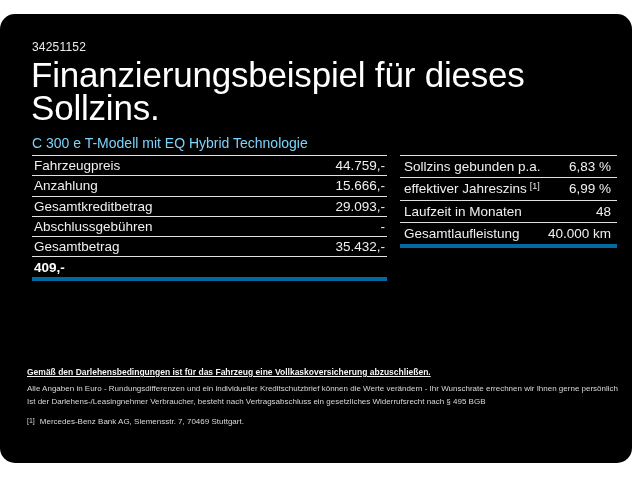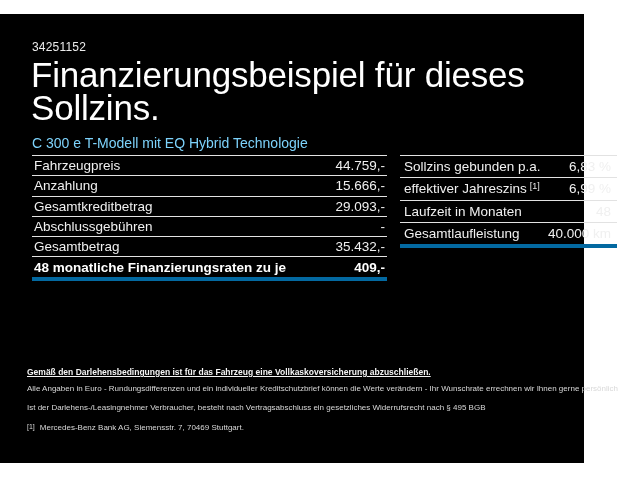--- a/index.html
+++ b/index.html
@@ -10,23 +10,24 @@
     overflow: hidden;
   }
   .stage {
     position: relative;
     width: 640px; height: 480px;
     background: #ffffff; 
   }
   .panel {
     position: absolute;
     left: 0; top: 14px;
-    width: 584px; height: 449px;
+    width: 632px; height: 449px;
     background: #000000;
     color: #f0f0f0;
+    border-radius: 15px;
   }
   .vehicle-id {
     position: absolute;
     left: 32px; top: 27px;
     font-size: 12px; line-height: 12px;
     color: #ececec;
     letter-spacing: 0.2px;
   }
   .title {
     position: absolute;
@@ -79,21 +80,21 @@
     font-size: 8px; line-height: 13px;
   }
   .footer p { margin: 0; white-space: nowrap; }
   .footer .f-bold {
     font-weight: 700;
     color: #f5f5f5;
     margin-bottom: 3px;
     font-size: 8.5px;
     text-decoration: underline;
   }
-  .footer .f-line3 { margin-bottom: 6px; margin-top: 6px; }
+  .footer .f-line3 { margin-bottom: 6px; }
   .footnote-marker {
     font-size: 7px;
     vertical-align: 1px;
     margin-right: 5px;
   }
 </style>
 </head>
 <body>
 
 <div class="stage">
@@ -123,21 +124,20 @@
       </div>
       <div class="trow">
         <span class="cell-label">Abschlussgebühren</span>
         <span class="cell-value">-</span>
       </div>
       <div class="trow">
         <span class="cell-label">Gesamtbetrag</span>
         <span class="cell-value">35.432,-</span>
       </div>
       <div class="trow bold">
-        <span class="cell-label">48 monatliche Finanzierungsraten zu je</span>
         <span class="cell-value">409,-</span>
       </div>
     </div>
 
     <div class="tbl tbl-right">
       <div class="trow">
         <span class="cell-label">Sollzins gebunden p.a.</span>
         <span class="cell-value">6,83 %</span>
       </div>
       <div class="trow">

